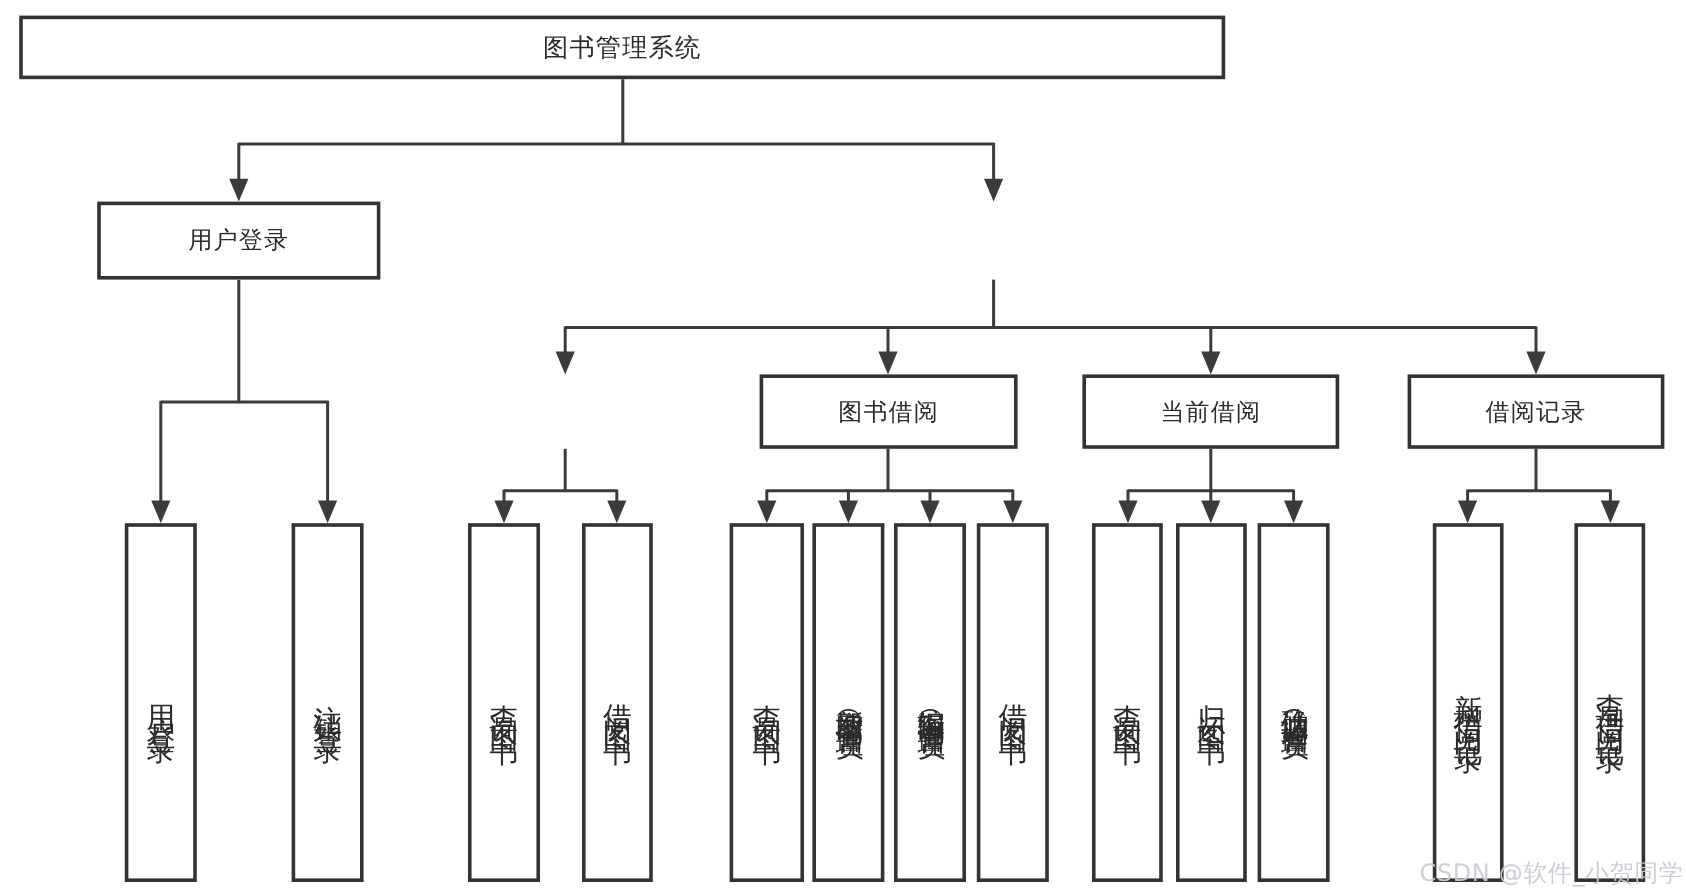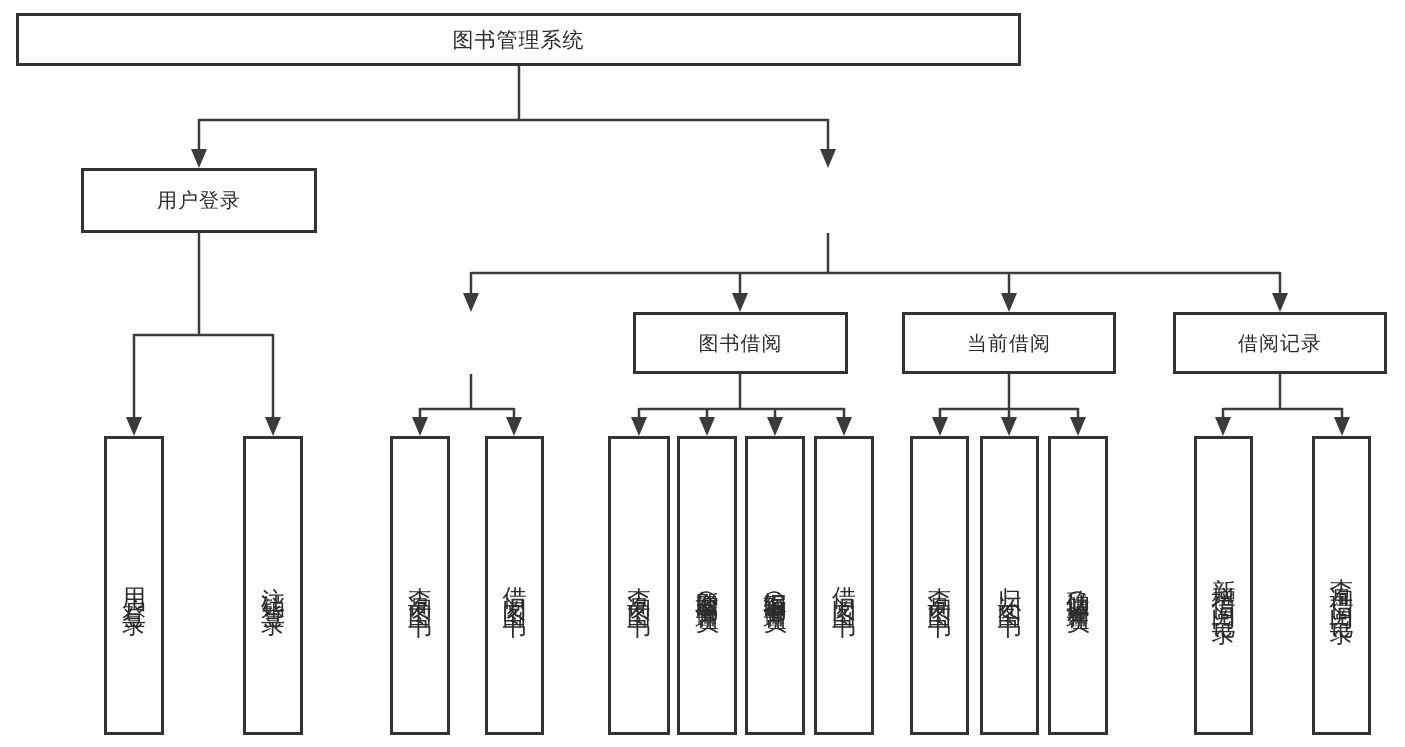--- a/index.html
+++ b/index.html
@@ -162,14 +162,15 @@
     <span class="vlabel long">确认归还（管理员）</span>
   </div>
 
   <div class="vbox" style="left:1194px;top:436px;width:59px;height:299px;">
     <span class="vlabel">新增借阅记录</span>
   </div>
   <div class="vbox" style="left:1312px;top:436px;width:59px;height:299px;">
     <span class="vlabel">查询借阅记录</span>
   </div>
 
+  <div class="watermark">CSDN @软件_小贺同学</div>
 
 </div>
 
 </body></html>

